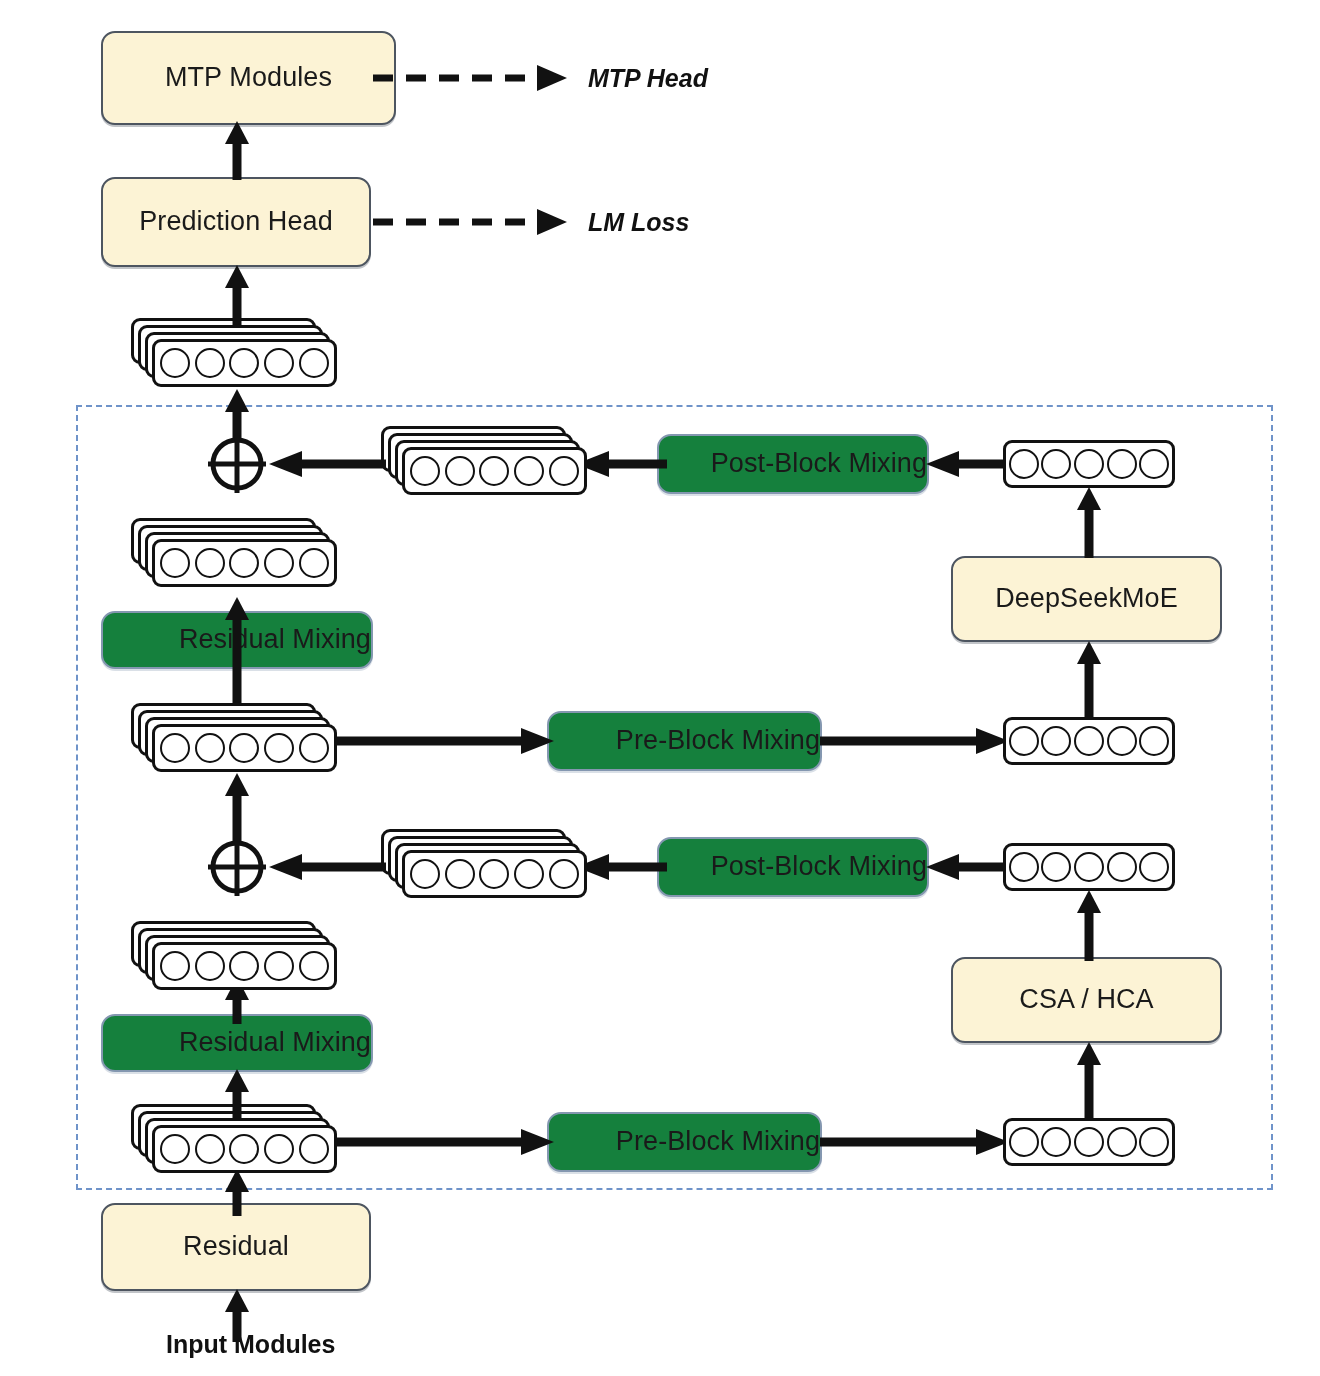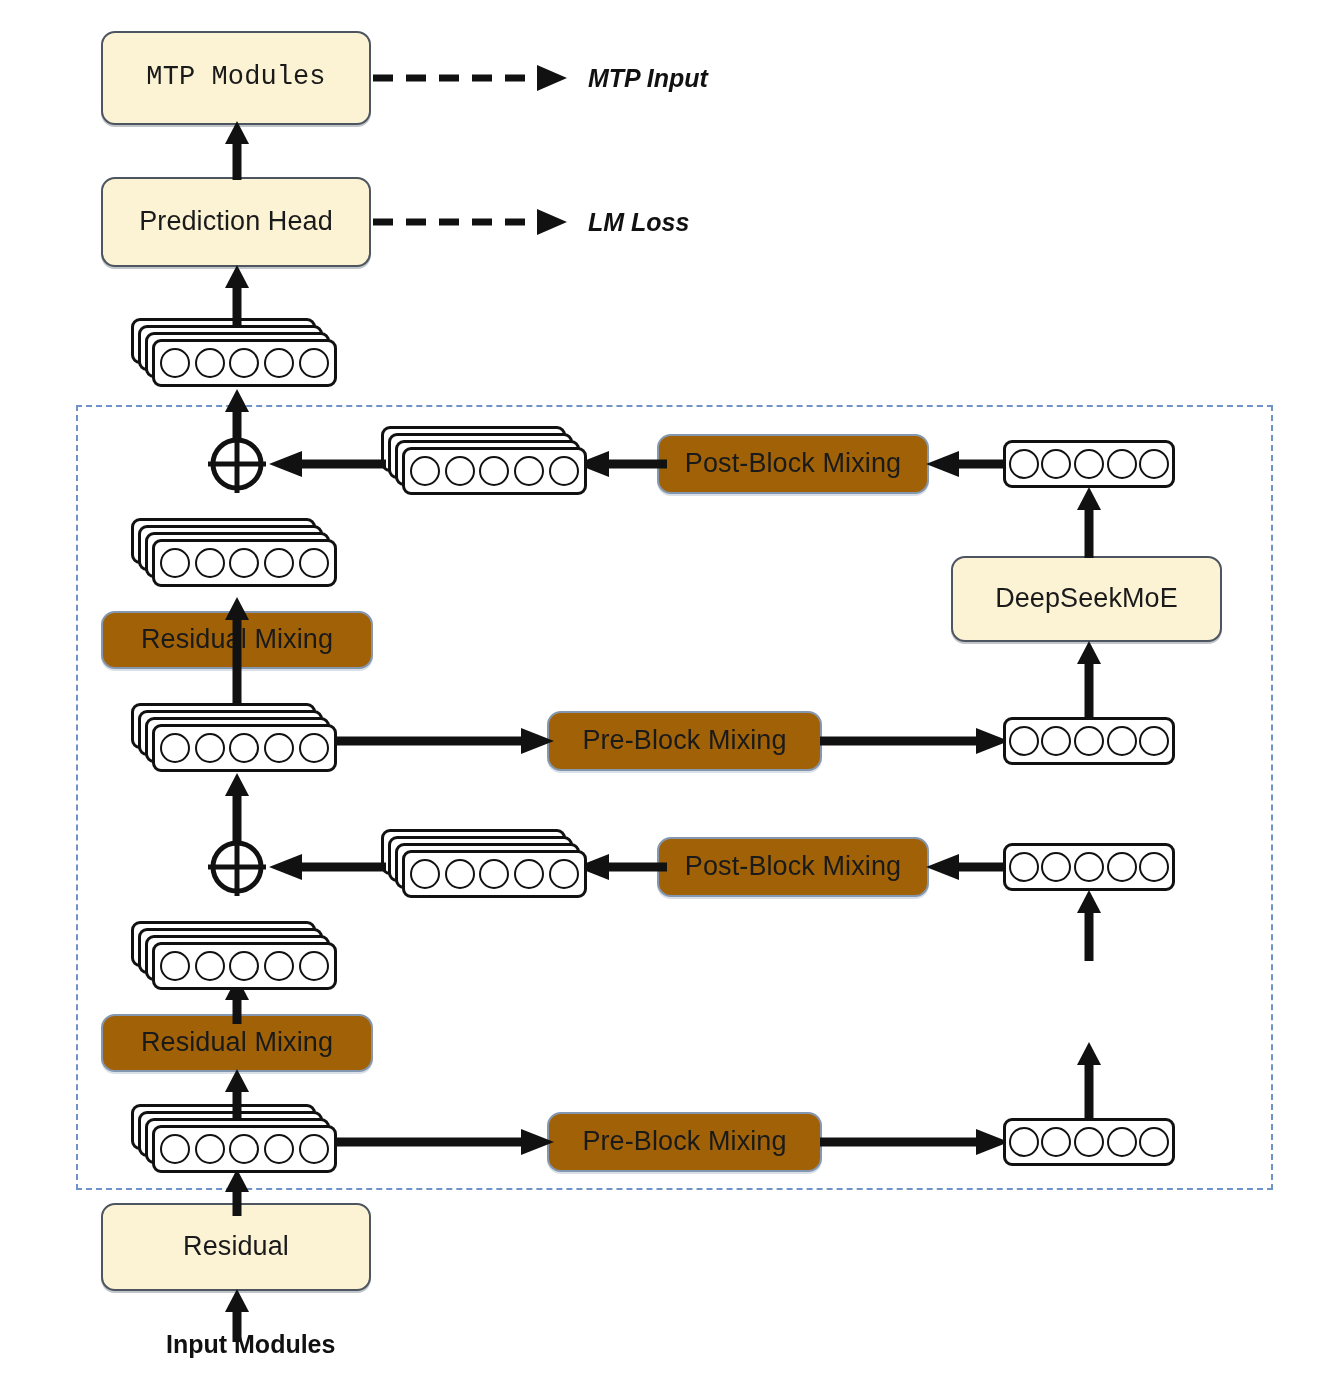--- a/index.html
+++ b/index.html
@@ -33,23 +33,24 @@
     color: #1a1a1a;
     font-size: 27px;
     letter-spacing: .1px;
   }
   .box.cream {
     background: #fcf3d5;
     border: 2.5px solid #4d5560;
     box-shadow: 0 2px 0 rgba(77,85,96,.35);
   }
   .box.gray {
-    background: #a16207;
+    background: #15803d;
     border: 2px solid #8497b0;
     box-shadow: 0 2px 0 rgba(132,151,176,.30);
+    justify-content: flex-end;
   }
 
   
   .tokrow {
     position: absolute;
     box-sizing: border-box;
     display: flex;
     align-items: center;
     justify-content: space-evenly;
     background: #ffffff;
@@ -144,31 +145,31 @@
   }
 </style>
 </head>
 <body>
 
 <div id="canvas">
 
   <div class="dashedregion" style="left:76px; top:405px; width:1197px; height:785px;"></div>
 
 
-  <div class="box cream" style="left:101px; top:31px; width:270px; height:94px;font-family:Liberation Mono, monospace;">
+  <div class="box cream" style="left:101px; top:31px; width:295px; height:94px;">
     <span>MTP Modules</span>
   </div>
 
   <div class="arrow" style="left:371px; top:62px; width:200px; height:32px;">
     <svg width="200" height="32" viewBox="0 0 200 32">
       <line x1="2" y1="16" x2="168" y2="16" stroke="#111111" stroke-width="7" stroke-dasharray="20 13"></line>
       <polygon points="166,3 196,16 166,29" fill="#111111"></polygon>
     </svg>
   </div>
-  <div class="label loss" style="left:588px; top:64px;"><span>MTP Input</span></div>
+  <div class="label loss" style="left:588px; top:64px;"><span>MTP Head</span></div>
 
   <div class="arrow" style="left:221px; top:122px; width:32px; height:58px;">
     <svg width="32" height="58" viewBox="0 0 32 58">
       <line x1="16" y1="58" x2="16" y2="18" stroke="#111111" stroke-width="9"></line>
       <polygon points="4,22 16,-1 28,22" fill="#111111"></polygon>
     </svg>
   </div>
 
   <div class="box cream" style="left:101px; top:177px; width:270px; height:90px;">
     <span>Prediction Head</span>
@@ -405,20 +406,23 @@
     <span class="dot"></span>
   </div>
 
   <div class="arrow" style="left:1073px; top:889px; width:32px; height:72px;">
     <svg width="32" height="72" viewBox="0 0 32 72">
       <line x1="16" y1="72" x2="16" y2="20" stroke="#111111" stroke-width="9"></line>
       <polygon points="4,24 16,1 28,24" fill="#111111"></polygon>
     </svg>
   </div>
 
+  <div class="box cream" style="left:951px; top:957px; width:271px; height:86px;">
+    <span>CSA / HCA</span>
+  </div>
 
   <div class="arrow" style="left:1073px; top:1041px; width:32px; height:80px;">
     <svg width="32" height="80" viewBox="0 0 32 80">
       <line x1="16" y1="80" x2="16" y2="20" stroke="#111111" stroke-width="9"></line>
       <polygon points="4,24 16,1 28,24" fill="#111111"></polygon>
     </svg>
   </div>
 
   <div class="tokrow" style="left:1003px; top:1118px; width:172px; height:48px;">
     <span class="dot"></span>

